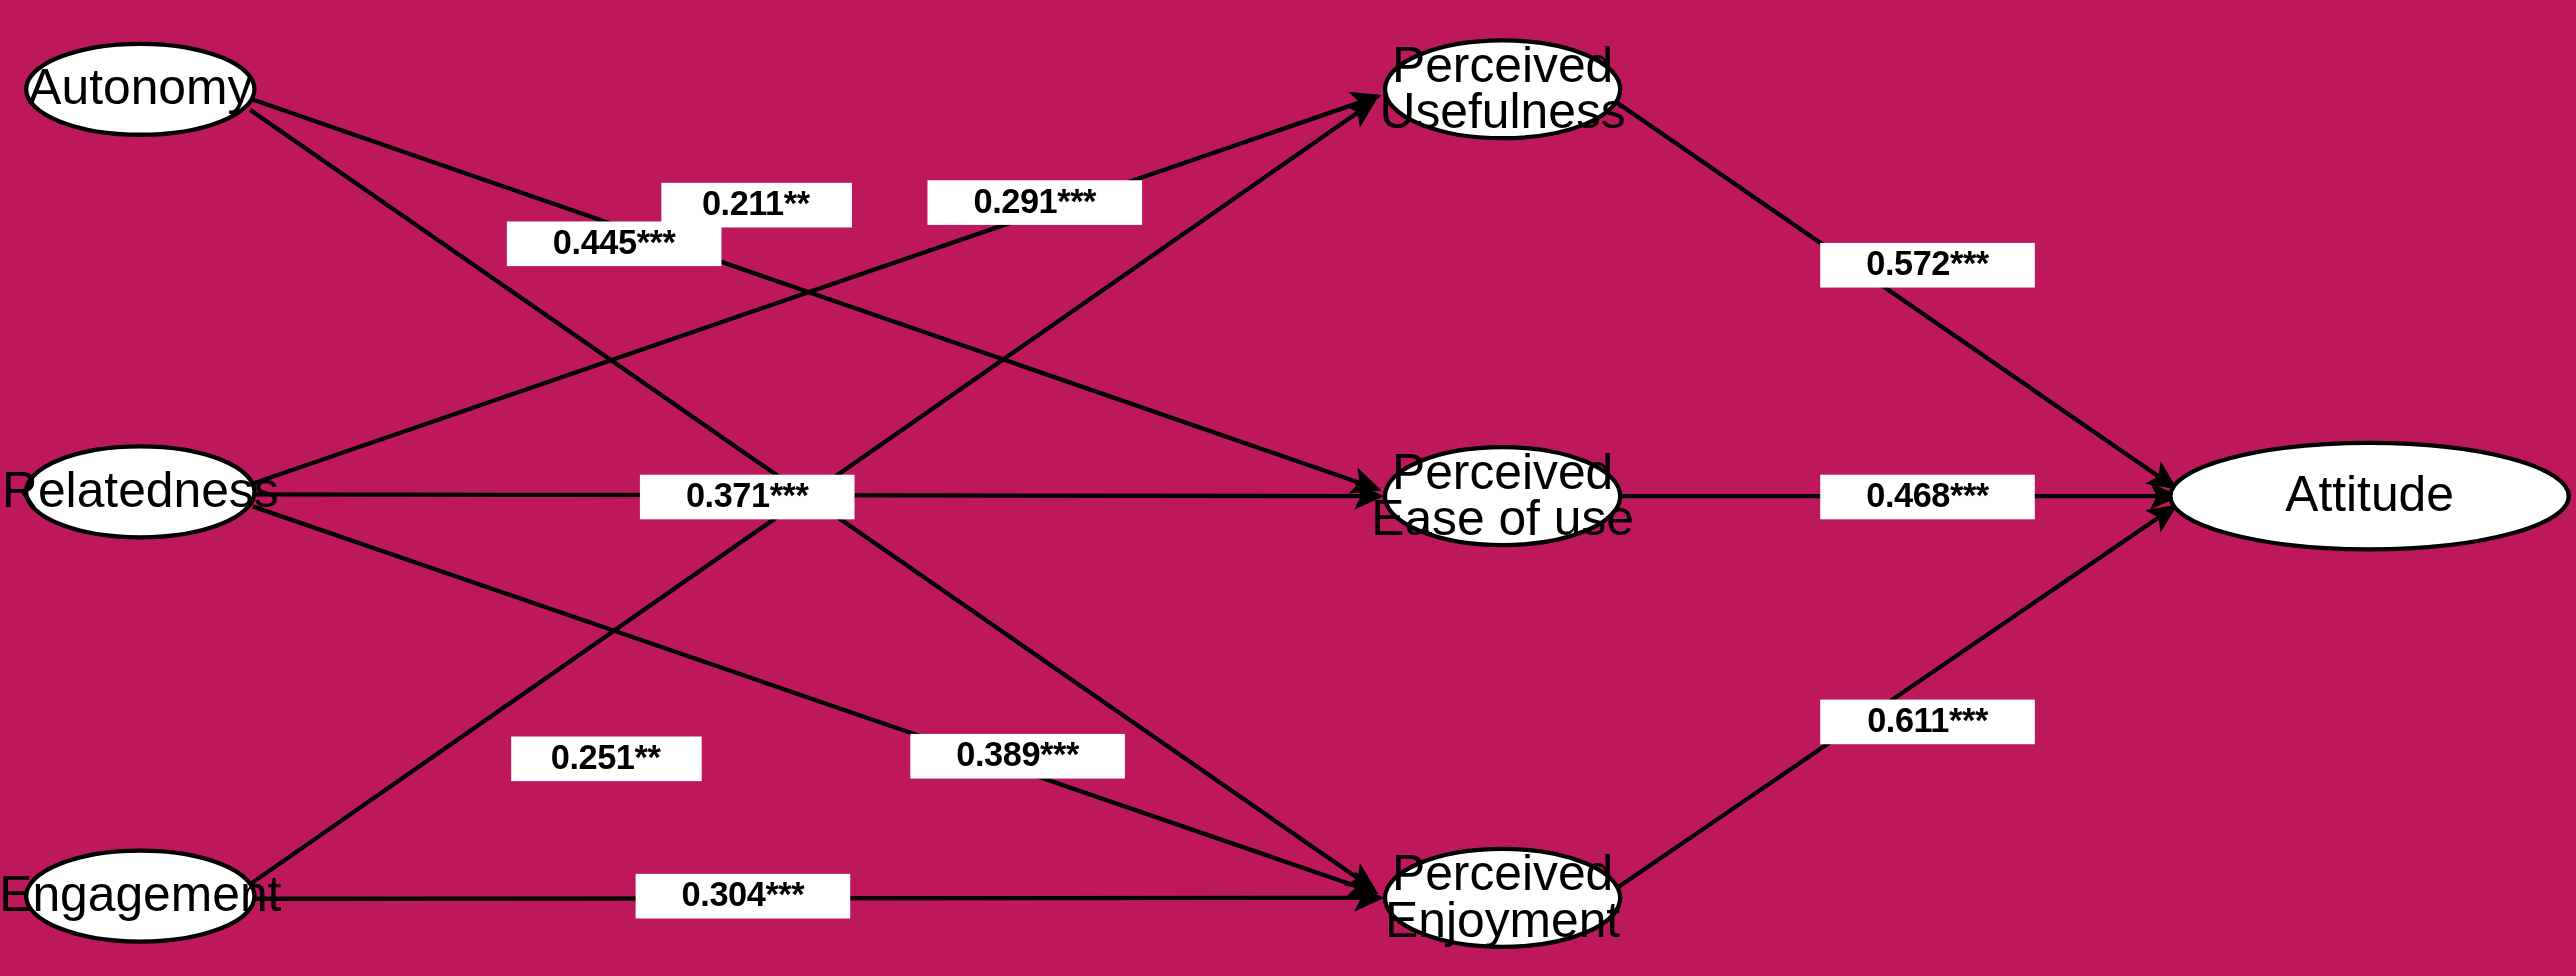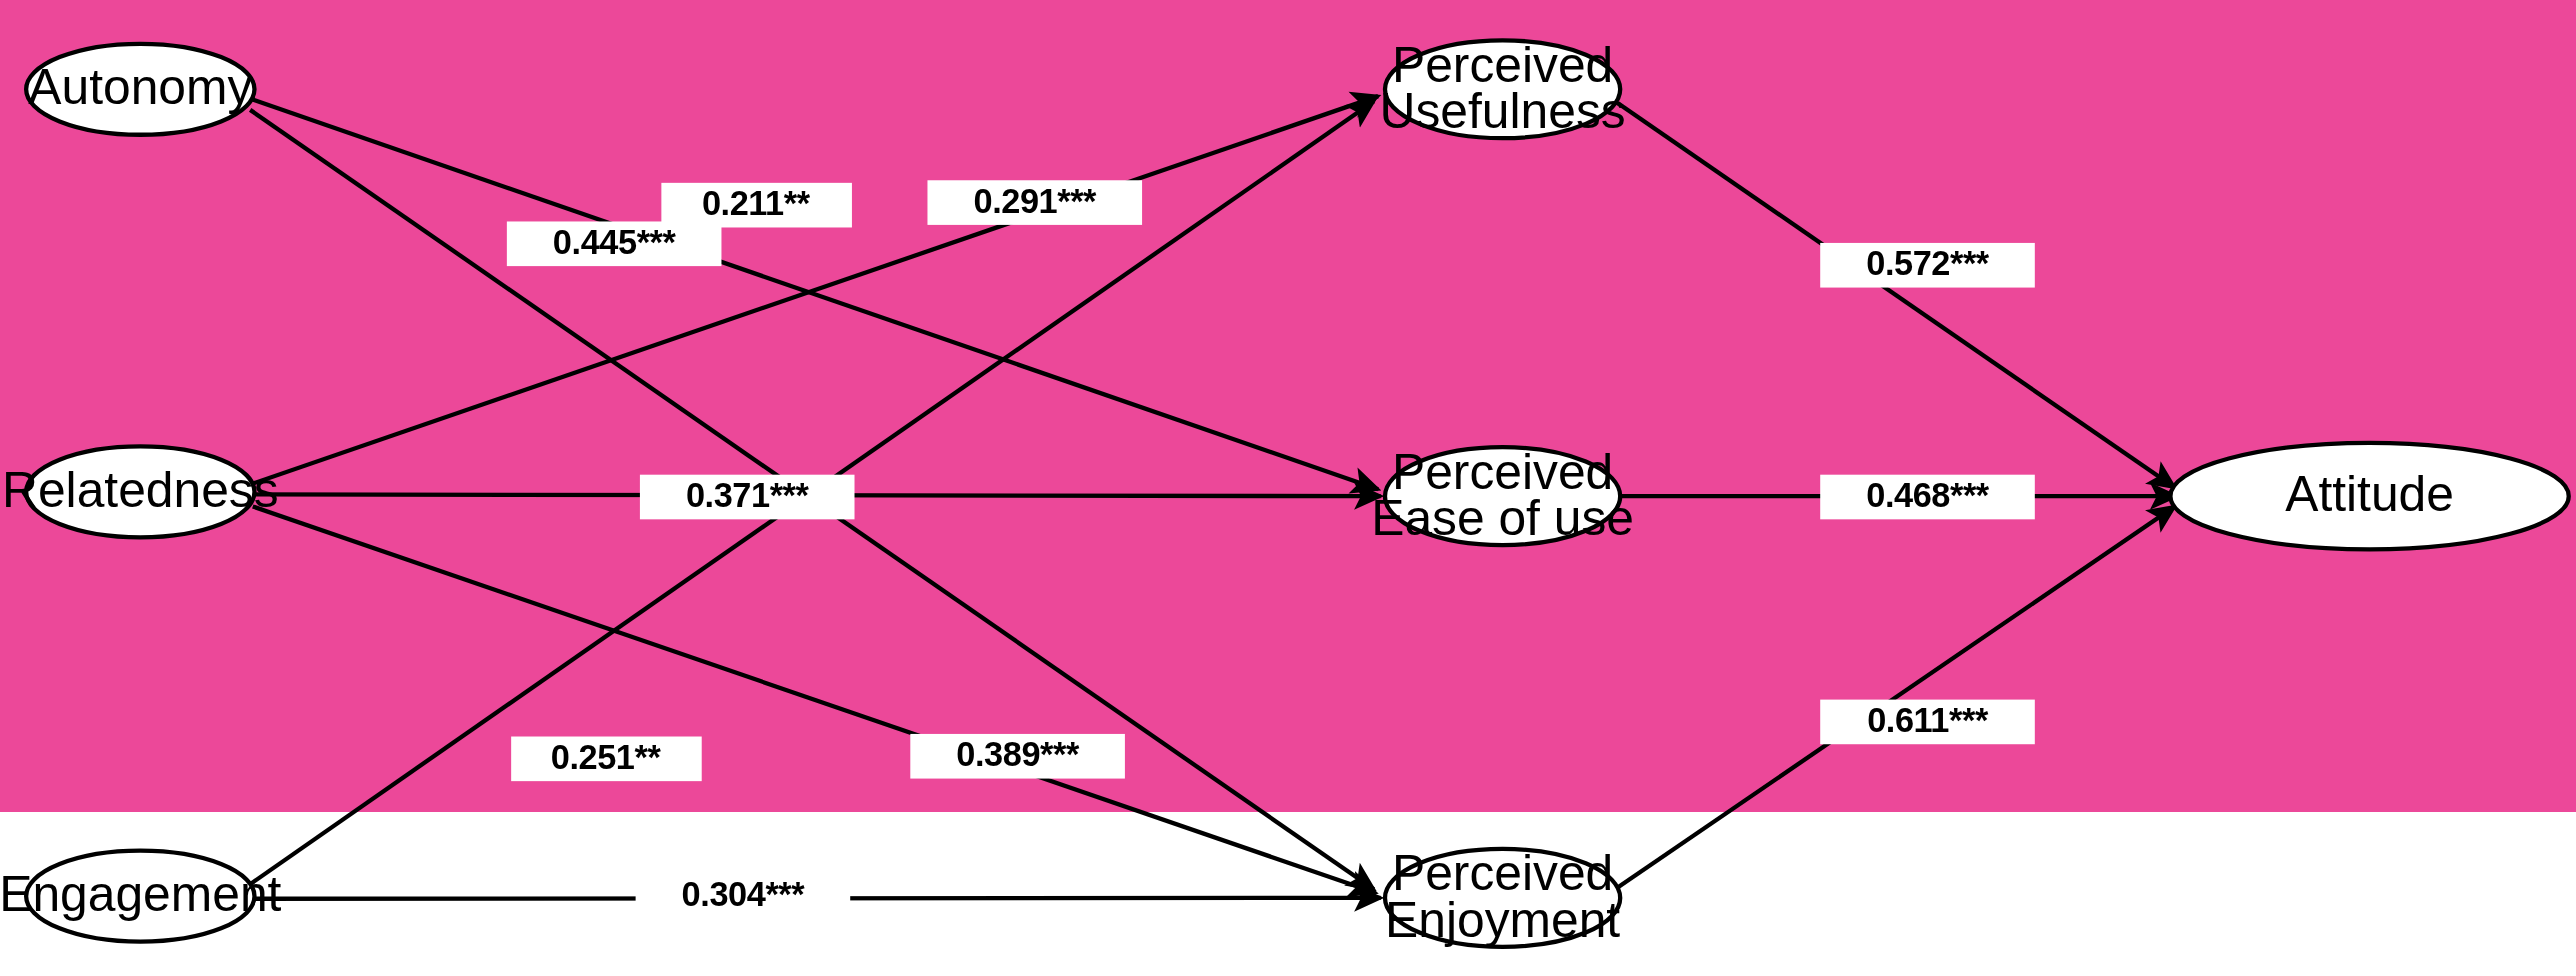--- a/index.html
+++ b/index.html
@@ -9,22 +9,22 @@
   }
   body {
     width: 2576px;
     height: 976px;
     font-family: "Liberation Sans", sans-serif;
     overflow: hidden;
   }
   #diagram-root {
     position: relative;
     width: 2576px;
-    height: 812px;
-    background: #ec4899;
+    height: 976px;
+    background: #be185d;
   }
   svg.sem-canvas {
     position: absolute;
     top: 0;
     left: 0;
     width: 2576px;
     height: 976px;
   }
   .node-ellipse {
     fill: #ffffff;

